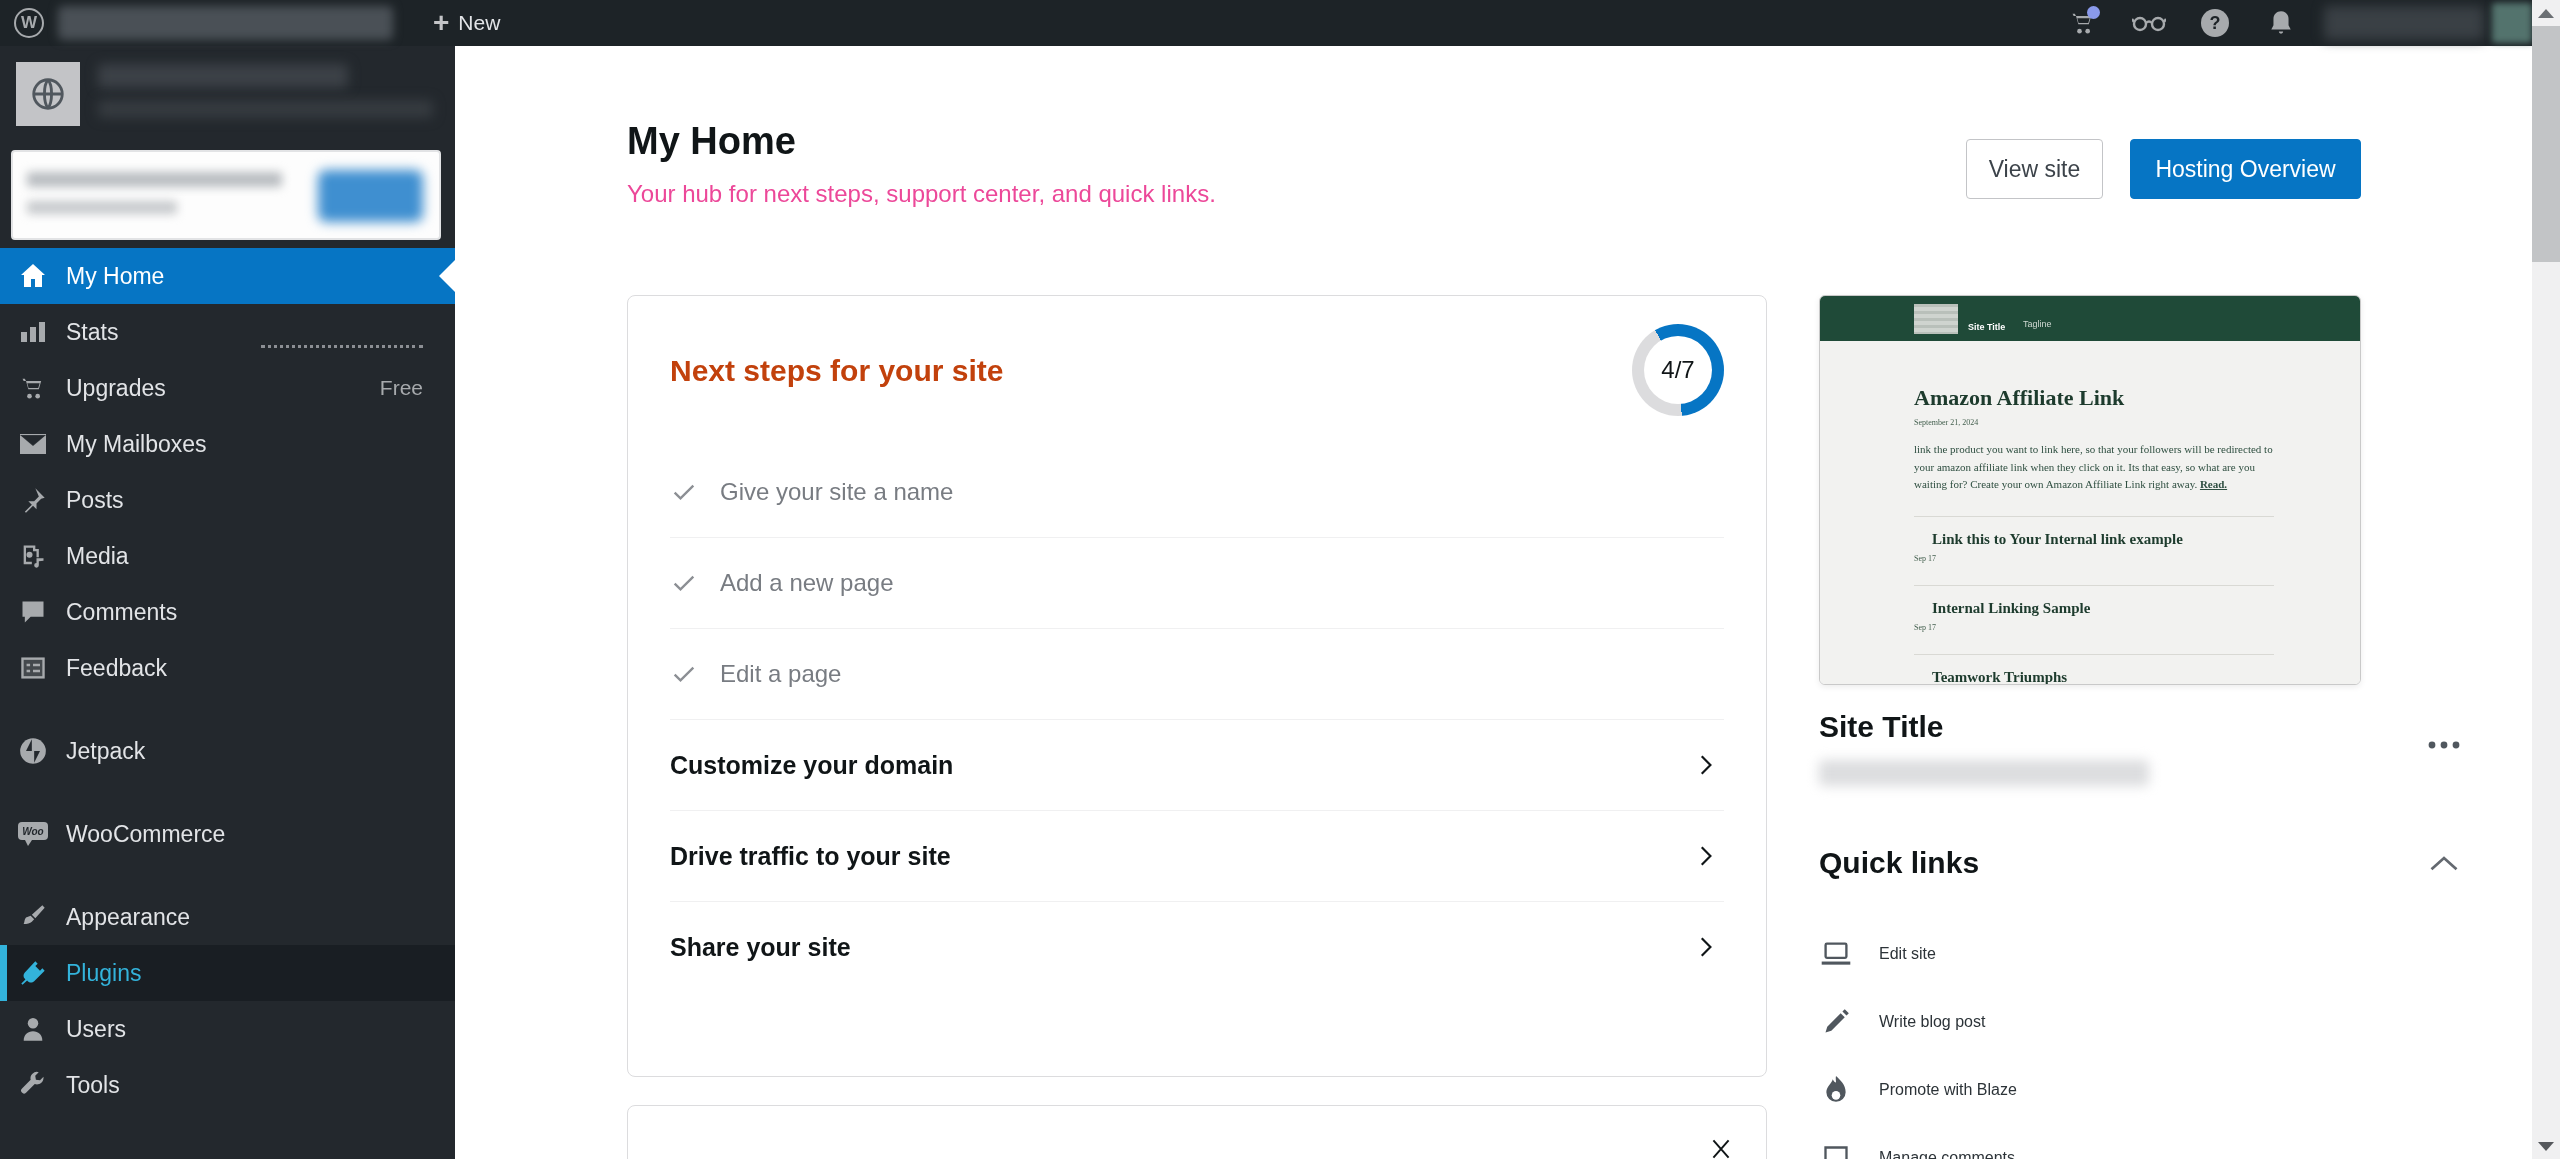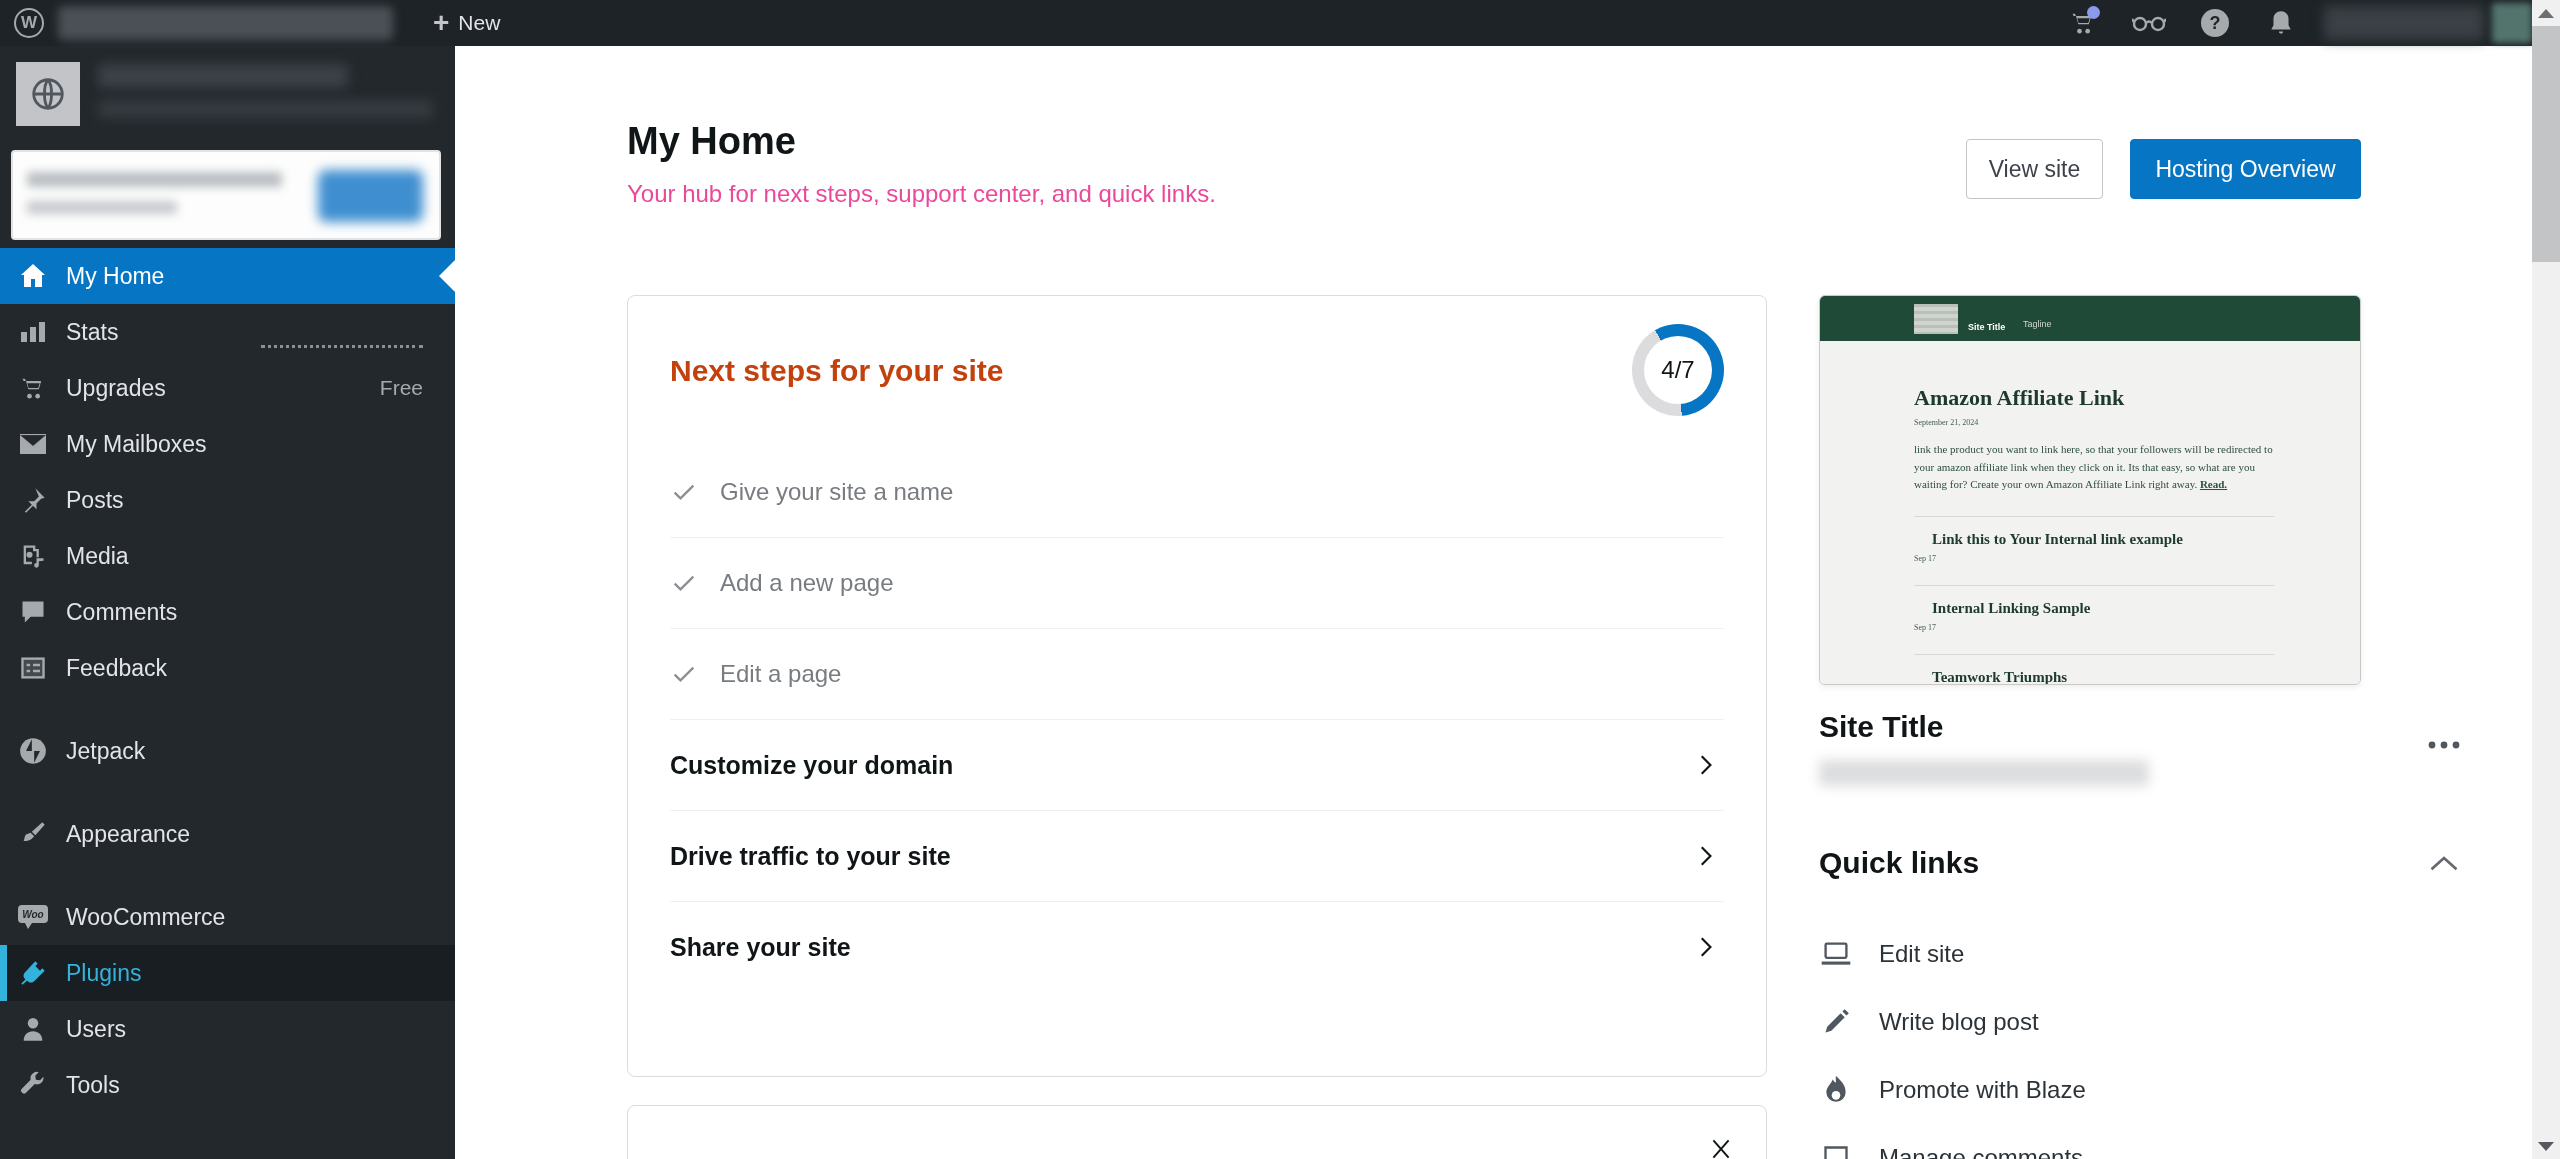--- a/index.html
+++ b/index.html
@@ -99,21 +99,21 @@
   .pv-div { border-top:1px solid #d9d9d4; margin-top:22px; }
   .pv-sub-title { font-size:15px; font-weight:bold; margin-top:14px;margin-left:18px; }
   .pv-sub-date { font-size:8px; color:#44604f; margin-top:6px; }
 
   .sec-title { position:absolute; font-size:30px; font-weight:600; color:#101517; }
   .ellipsis-btn { position:absolute; left:1972px; top:694px; color:#50575e; cursor:pointer; }
   .url-redact { position:absolute; left:1364px; top:714px; width:330px; height:26px;
                 background:#dcdddf; border-radius:4px; filter:blur(6px); }
   .chev-up-btn { position:absolute; left:1974px; top:808px; color:#646970; cursor:pointer; }
   .ql-item { position:absolute; left:1364px; width:420px; height:46px; display:flex;
-             align-items:center; gap:26px; font-size:24px; color:#2c3338; cursor:pointer; }
+             align-items:center; gap:26px; font-size:16px; color:#2c3338; cursor:pointer; }
   .ql-item .ico { width:34px; display:flex; justify-content:center; color:#50575e; }
 
   
   #scrollbar { position:absolute; right:0; top:0; width:28px; height:1159px; background:#f0f0f1; z-index:80; }
   .sb-arrow { position:absolute; left:0; width:28px; height:22px; display:flex; align-items:center; justify-content:center; cursor:pointer; }
   .sb-arrow.up { top:2px; } .sb-arrow.down { bottom:2px; }
   .sb-tri-up { width:0; height:0; border-left:8px solid transparent; border-right:8px solid transparent; border-bottom:9px solid #6b6f73; }
   .sb-tri-down { width:0; height:0; border-left:8px solid transparent; border-right:8px solid transparent; border-top:9px solid #55585c; }
   .sb-thumb { position:absolute; left:0; top:26px; width:28px; height:236px; background:#c2c4c6; cursor:pointer; }
 
@@ -268,35 +268,35 @@
         <span class="ico">
           <svg width="28" height="28" viewBox="0 0 24 24">
               <circle cx="12" cy="12" r="11" fill="#a7aaad"></circle>
               <path d="M11 2v10H6zM13 22V12h5z" fill="#23282d"></path>
             </svg>
           </span>
         <span>Jetpack</span>
       </div>
       <div class="mi sep">
         <span class="ico">
-          <svg width="28" height="28" viewBox="0 0 24 24" fill="currentColor">
-              <path d="M20 2l2 2-8 9-3-3zM10 11l3 3-2 2c-1.5 1.5-4 2-7 2 1-2 .5-4 2-5.5z"></path>
-            </svg>
-          </span>
-        <span>Appearance</span>
-      </div>
-      <div class="mi sep">
-        <span class="ico">
           <svg width="32" height="28" viewBox="0 0 32 28">
               <rect x="1" y="2" width="30" height="18" rx="4" fill="#a7aaad"></rect>
               <path d="M8 20h7l-4 6z" fill="#a7aaad"></path>
               <text x="16" y="15" text-anchor="middle" font-size="10" font-style="italic" font-weight="bold" fill="#23282d" font-family="Liberation Sans, sans-serif">Woo</text>
             </svg>
           </span>
         <span>WooCommerce</span>
+      </div>
+      <div class="mi sep">
+        <span class="ico">
+          <svg width="28" height="28" viewBox="0 0 24 24" fill="currentColor">
+              <path d="M20 2l2 2-8 9-3-3zM10 11l3 3-2 2c-1.5 1.5-4 2-7 2 1-2 .5-4 2-5.5z"></path>
+            </svg>
+          </span>
+        <span>Appearance</span>
       </div>
       <div class="mi active-cyan">
         <span class="ico">
           <svg width="28" height="28" viewBox="0 0 24 24" fill="currentColor">
               <path d="M14 2l2 2-2 2 4 4 2-2 2 2-9 9c-1.5 1.5-4 1.5-5.5 0l-.5-.5L3 22l-1-1 3.5-3.5-.5-.5c-1.5-1.5-1.5-4 0-5.5z"></path>
             </svg>
           </span>
         <span>Plugins</span>
       </div>
       <div class="mi">

